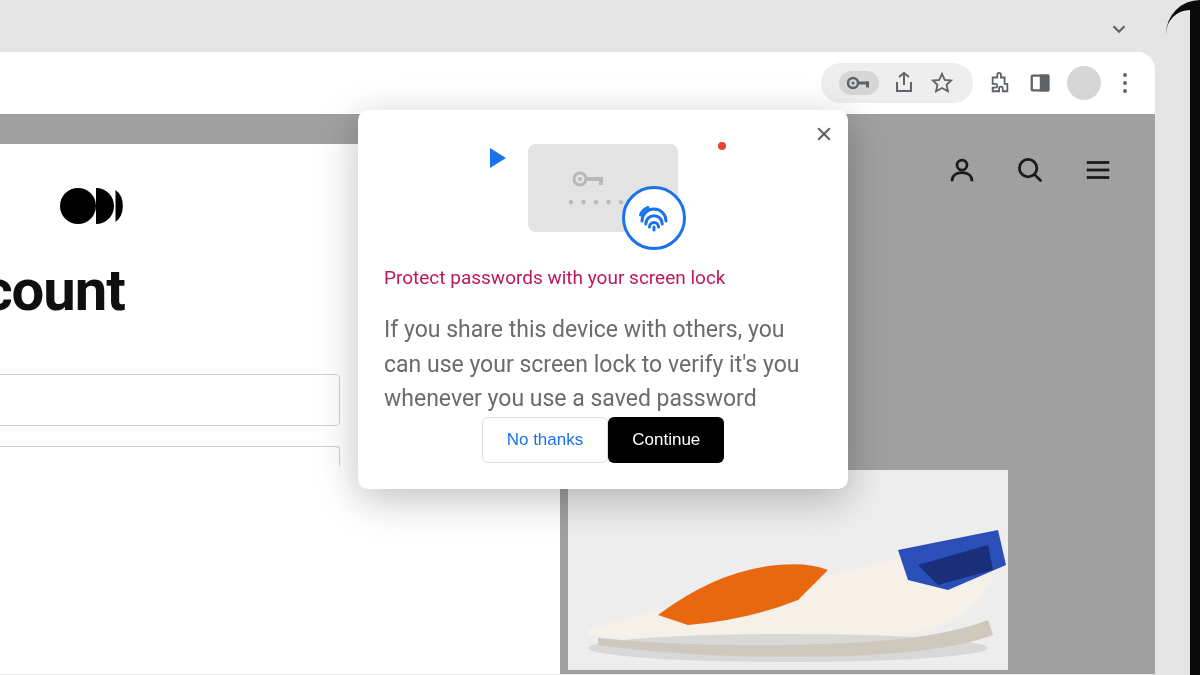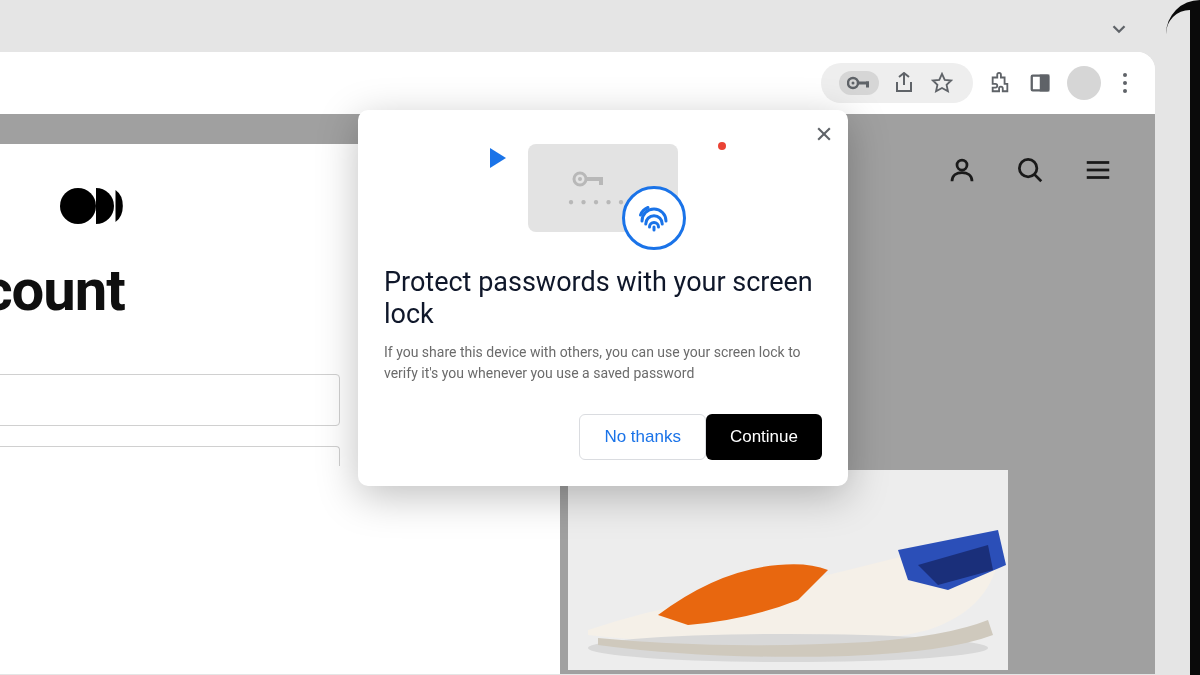--- a/index.html
+++ b/index.html
@@ -256,34 +256,33 @@
     }
     .red-dot {
       position: absolute;
       right: 96px;
       top: 14px;
       width: 8px; height: 8px;
       background: #ea4335;
       border-radius: 50%;
     }
     .popup-title {
-      font-size: 27px;
-      color: #0f172a;
-      margin-bottom: 12px;
+      font-size: 19px;
+      color: #be185d;
+      margin-bottom: 24px;
       font-weight: 400;
     }
     .popup-body {
-      font-size: 14px;
+      font-size: 23px;
       color: #6b6b6b;
       line-height: 1.5;
-      margin-bottom: 30px;
     }
     .popup-actions {
       display: flex;
-      justify-content: flex-end;
+      justify-content: center;
     }
     .btn {
       padding: 12px 24px;
       border-radius: 6px;
       font-size: 17px;
       cursor: pointer;
       border: none;
     }
     .btn-secondary {
       background: #fff;

